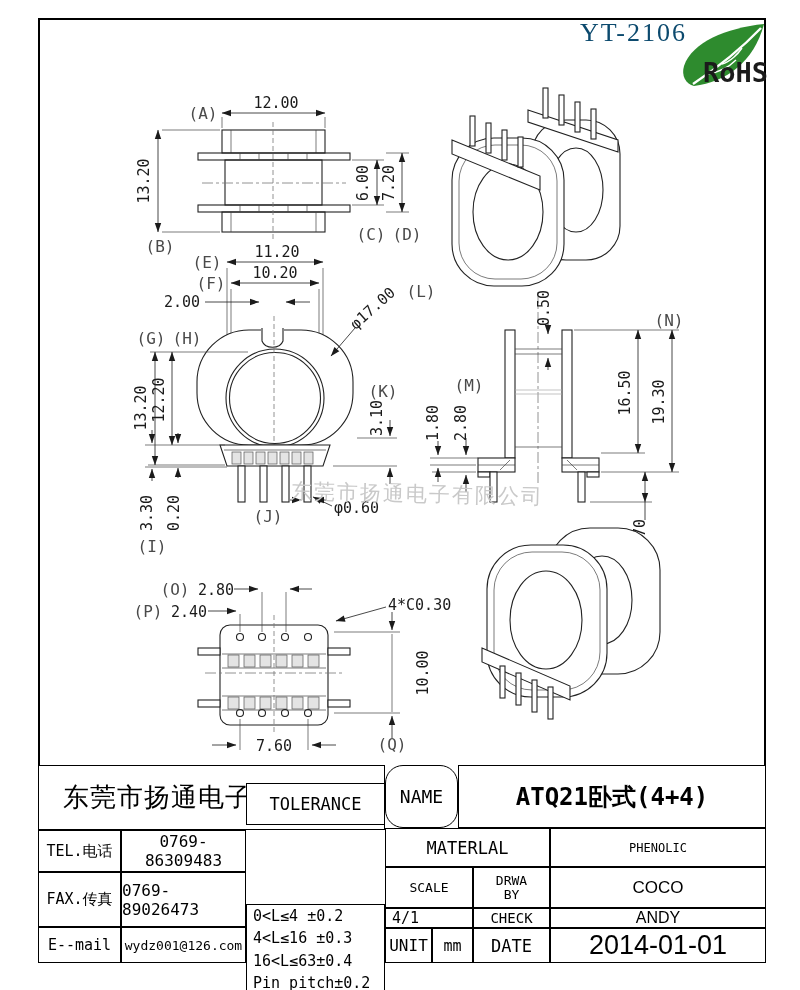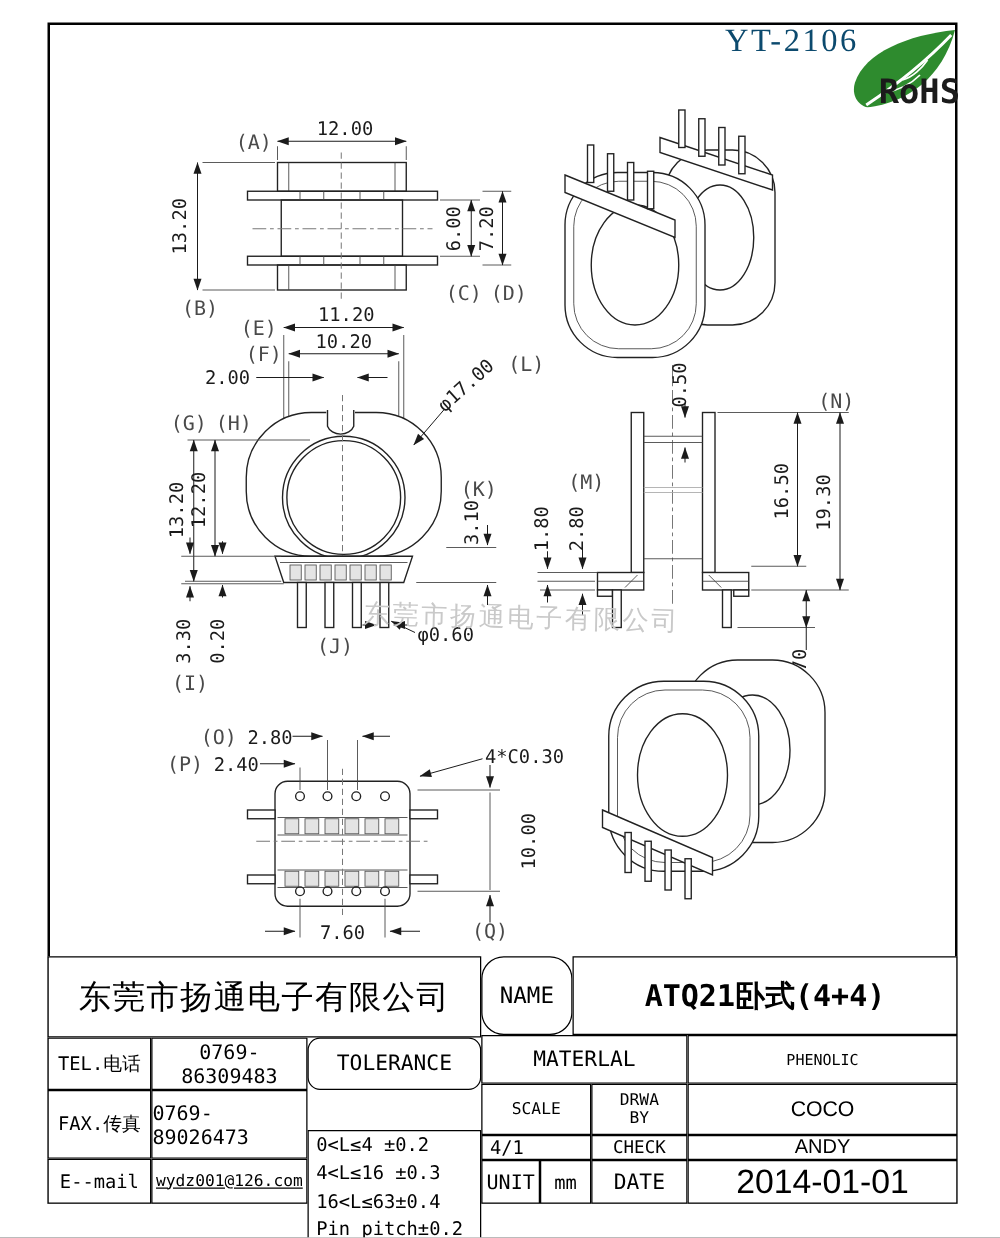--- a/index.html
+++ b/index.html
@@ -302,25 +302,25 @@
       <text class="lb" x="392" y="750" text-anchor="middle">(Q)</text>
     </g>
   </svg>
 
   <div>
     <div class="tb company-box" style="left:38px;top:765px;width:347px;height:65px;">
       <div class="company-name">东莞市扬通电子有限公司</div>
     </div>
     <div class="tb" style="left:38px;top:830px;width:83px;height:42px;font-size:15px;">TEL.电话</div>
     <div class="tb" style="left:121px;top:830px;width:125px;height:42px;font-size:16px;text-align:center;">0769-86309483</div>
-    <div class="tb" style="left:246px;top:830px;width:139px;height:42px;font-size:17px;border-radius:10px;">TOLERANCE</div>
+    <div class="tb" style="left:246px;top:783px;width:139px;height:42px;font-size:17px;">TOLERANCE</div>
     <div class="tb" style="left:38px;top:872px;width:83px;height:55px;font-size:15px;">FAX.传真</div>
     <div class="tb" style="left:121px;top:872px;width:125px;height:55px;font-size:16px;">0769-89026473</div>
     <div class="tb" style="left:38px;top:927px;width:83px;height:36px;font-size:15px;">E--mail</div>
-    <div class="tb" style="left:121px;top:927px;width:125px;height:36px;font-size:13px;text-decoration:underline;">wydz001@126.com</div>
+    <div class="tb" style="left:121px;top:927px;width:125px;height:36px;font-size:13px;">wydz001@126.com</div>
     <div class="tb tol-lines" style="left:246px;top:872px;width:139px;height:91px;margin-top:32px;">
       <div>0&lt;L≤4  ±0.2</div>
       <div>4&lt;L≤16 ±0.3</div>
       <div>16&lt;L≤63±0.4</div>
       <div>Pin pitch±0.2</div>
     </div>
     <div class="tb" style="left:385px;top:765px;width:73px;height:63px;font-size:18px;border-radius:18px;">NAME</div>
     <div class="tb" style="left:458px;top:765px;width:308px;height:63px;font-size:24px;font-weight:700;">ATQ21卧式(4+4)</div>
     <div class="tb" style="left:385px;top:828px;width:165px;height:39px;font-size:17px;">MATERLAL</div>
     <div class="tb" style="left:550px;top:828px;width:216px;height:39px;font-size:12px;">PHENOLIC</div>

